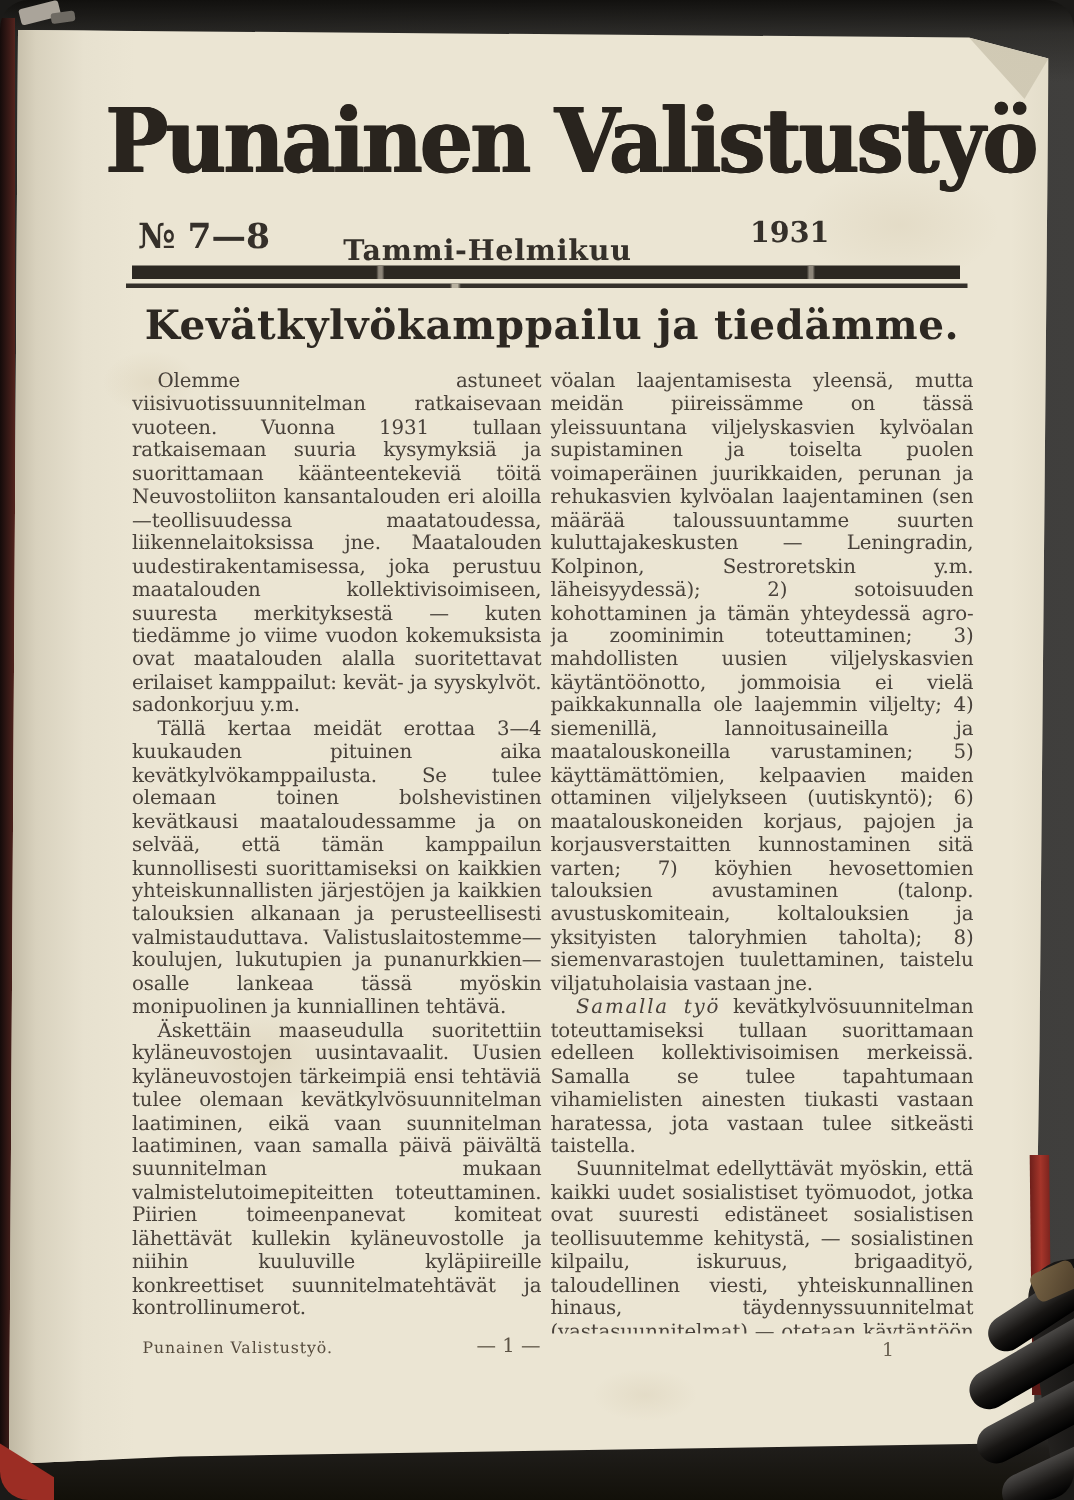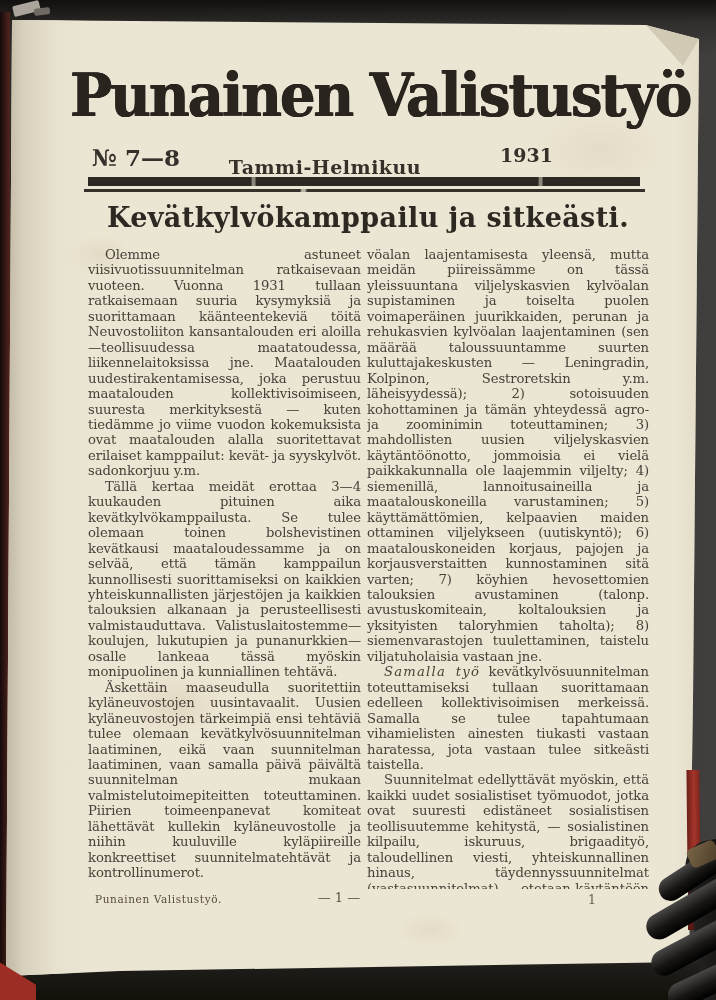--- a/index.html
+++ b/index.html
@@ -3,20 +3,21 @@
 <meta charset="utf-8">
 <style>
   html,body{margin:0;padding:0;background:#1b1a18;}
   .photo{
     position:relative;width:716px;height:1000px;overflow:hidden;
     font-family:"DejaVu Serif","Liberation Serif",serif;
     background:
       linear-gradient(180deg, rgba(16,15,13,.95) 0px, rgba(34,33,30,.55) 22px, rgba(0,0,0,0) 55px),
       linear-gradient(0deg, #121009 0px, #1f1d1a 34px, rgba(0,0,0,0) 58px),
       linear-gradient(90deg, #2b2a28 0%, #363533 45%, #403f3d 100%);
+    border-radius: 19px;
   }
   
   .spine{position:absolute;left:0;top:12px;width:10px;height:972px;
     background:linear-gradient(90deg,#140b0a 0%,#371916 55%,#54241e 100%);}
   .scrap1{position:absolute;left:13px;top:3px;width:27px;height:11px;background:#aaa49a;
     border-radius:2px;transform:rotate(-14deg);}
   .scrap2{position:absolute;left:34px;top:8px;width:16px;height:7px;background:#6e6a63;
     border-radius:2px;transform:rotate(-8deg);}
   
   .page{position:absolute;inset:0;
@@ -93,21 +94,21 @@
   <div class="page">
 
     <div class="masthead">Punainen Valistustyö</div>
     <div class="issue-no">№ 7—8</div>
     <div class="issue-month">Tammi-Helmikuu</div>
     <div class="issue-year">1931</div>
 
     <div class="rule-thick"></div>
     <div class="rule-thin"></div>
 
-    <div class="article-title">Kevätkylvökamppailu ja sitkeästi.</div>
+    <div class="article-title">Kevätkylvökamppailu ja tiedämme.</div>
 
     <div class="col col-left">
       <p>Olemme astuneet viisivuotissuunnitelman ratkaisevaan vuoteen. Vuonna 1931 tullaan ratkaisemaan suuria kysymyksiä ja suorittamaan käänteentekeviä töitä Neuvostoliiton kansantalouden eri aloilla—teollisuudessa maatatoudessa, liikennelaitoksissa jne. Maatalouden uudestirakentamisessa, joka perustuu maatalouden kollektivisoimiseen, suuresta merkityksestä — kuten tiedämme jo viime vuodon kokemuksista ovat maatalouden alalla suoritettavat erilaiset kamppailut: kevät- ja syyskylvöt. sadonkorjuu y.m.</p>
       <p>Tällä kertaa meidät erottaa 3—4 kuukauden pituinen aika kevätkylvökamppailusta. Se tulee olemaan toinen bolshevistinen kevätkausi maataloudessamme ja on selvää, että tämän kamppailun kunnollisesti suorittamiseksi on kaikkien yhteiskunnallisten järjestöjen ja kaikkien talouksien alkanaan ja perusteellisesti valmistauduttava. Valistuslaitostemme—koulujen, lukutupien ja punanurkkien—osalle lankeaa tässä myöskin monipuolinen ja kunniallinen tehtävä.</p>
       <p>Äskettäin maaseudulla suoritettiin kyläneuvostojen uusintavaalit. Uusien kyläneuvostojen tärkeimpiä ensi tehtäviä tulee olemaan kevätkylvösuunnitelman laatiminen, eikä vaan suunnitelman laatiminen, vaan samalla päivä päivältä suunnitelman mukaan valmistelutoimepiteitten toteuttaminen. Piirien toimeenpanevat komiteat lähettävät kullekin kyläneuvostolle ja niihin kuuluville kyläpiireille konkreettiset suunnitelmatehtävät ja kontrollinumerot.</p>
       <p>Tärkeimmät tehtävät kevätkylvösuunnitelmissa ovat seuraavat:</p>
 
     </div>
 
     <div class="col col-right">

